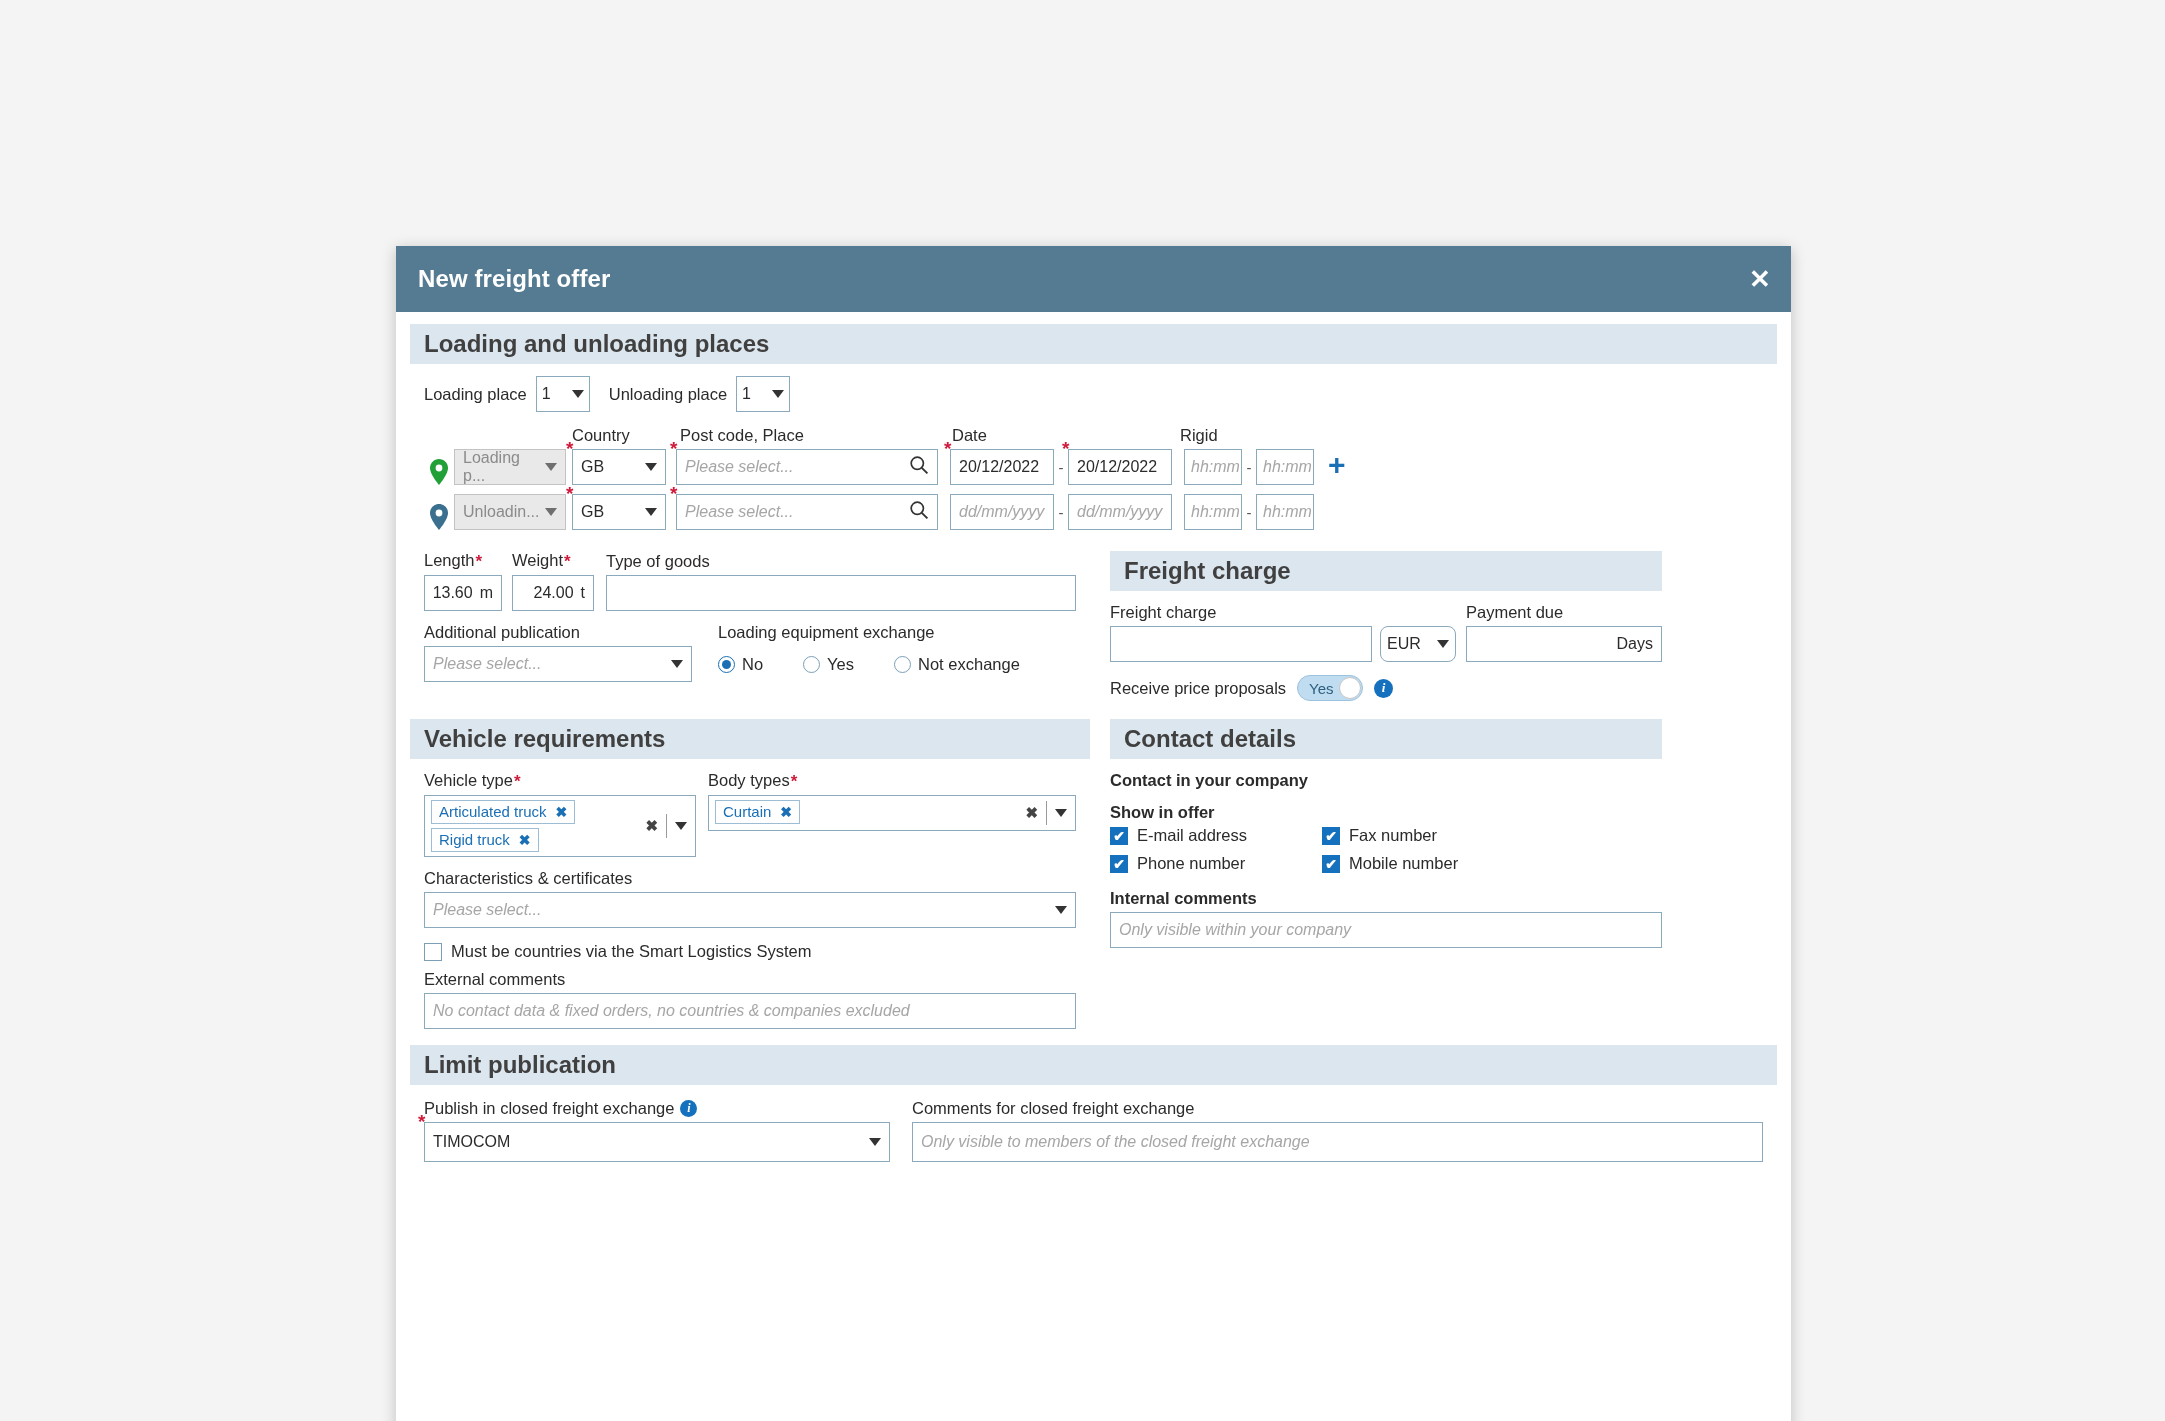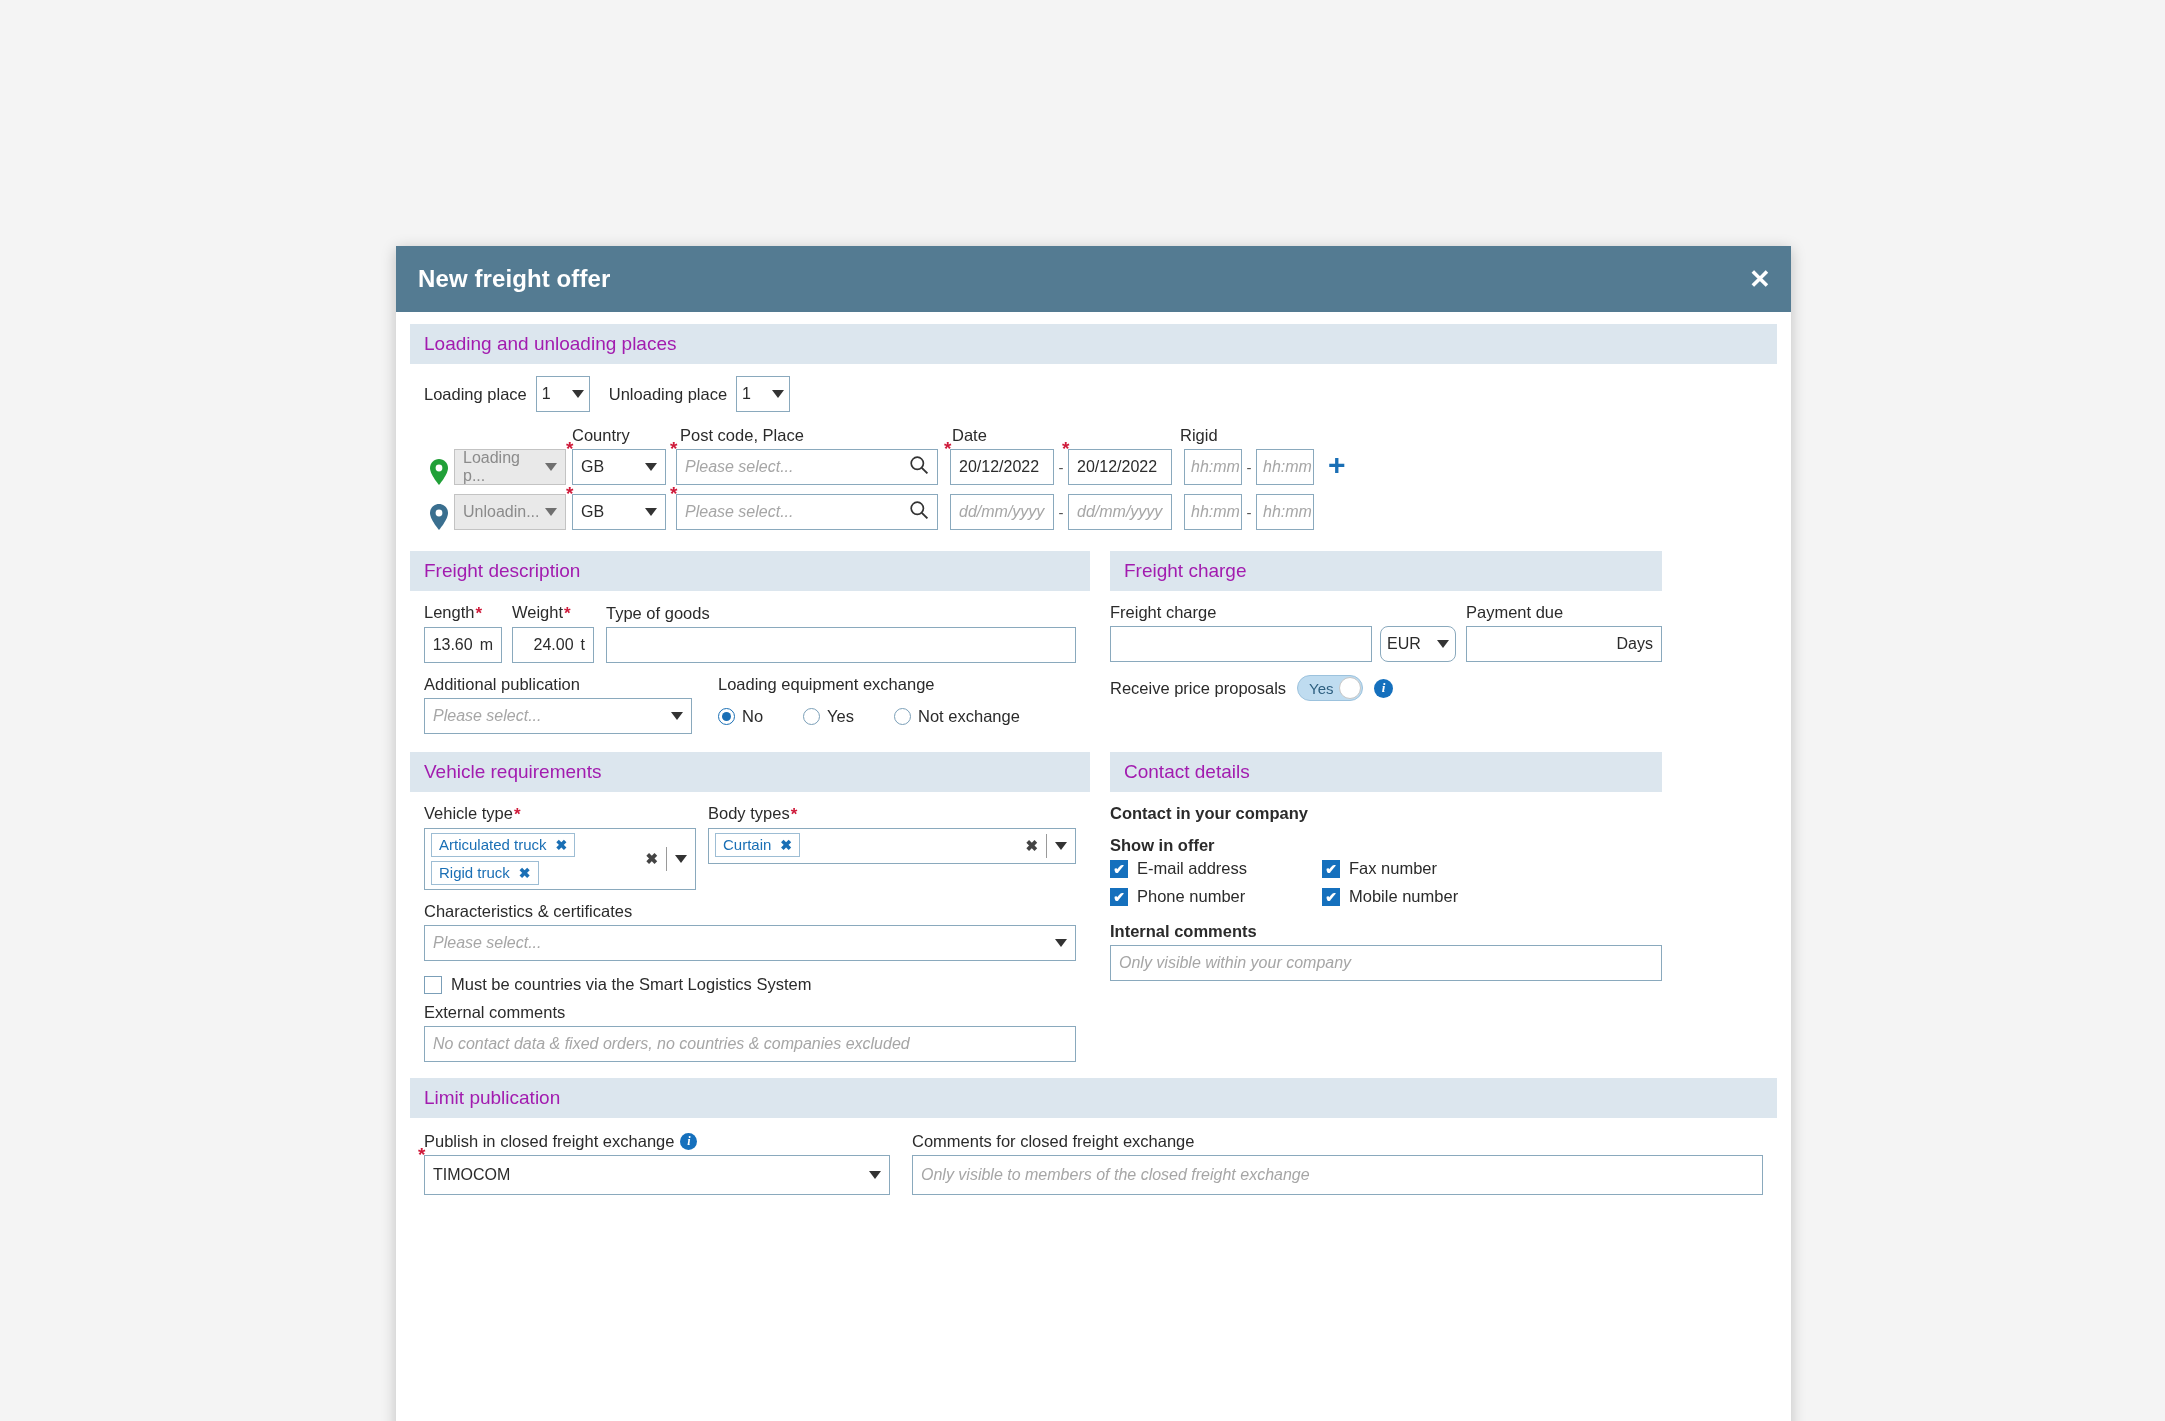--- a/index.html
+++ b/index.html
@@ -42,21 +42,21 @@
   
   .body { padding: 0 14px; }
   .section-head {
     background: #dce6ee;
     height: 40px;
     display: flex; align-items: center;
     padding-left: 14px;
     margin-top: 12px;
   }
   .section-head span {
-    font-size: 19px; font-weight: normal; color: #a21caf;
+    font-size: 24px; font-weight: bold; color: #404040;
   }
   .row { display: flex; }
   .col-left  { width: 680px; }
   .col-right { width: 552px; margin-left: 20px; }
 
   .pad { padding: 0 14px; }
 
   label.fl {
     display: block;
     font-size: 16.5px; color: #2b2b2b;
@@ -330,23 +330,20 @@
         </div>
         <div class="dash">-</div>
         <div class="inp ph" style="width:58px;padding:0 6px;">
           <span>hh:mm</span>
         </div>
       </div>
     </div>
 
     <div class="row">
       <div class="col-left">
-        <div class="section-head">
-          <span>Freight description</span>
-        </div>
         <div class="pad" style="padding-top:12px;">
           <div style="display:flex;align-items:flex-end;">
             <div style="width:78px;">
               <label class="fl"><span>Length</span><span class="req">*</span></label>
               <div class="inp" style="width:78px;justify-content:flex-end;gap:7px;">
                 <span>13.60</span>
                 <span>m</span>
               </div>
             </div>
             <div style="width:10px;"></div>

